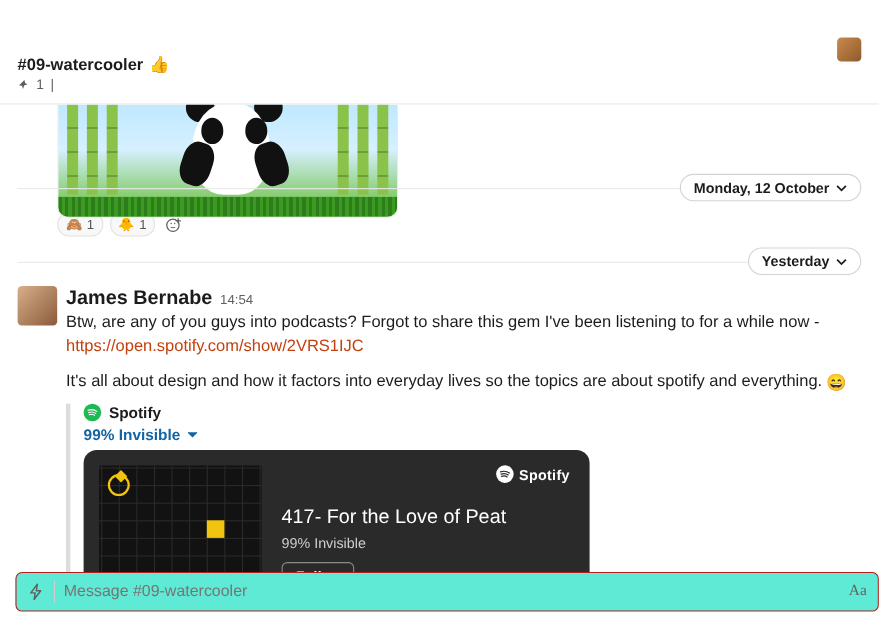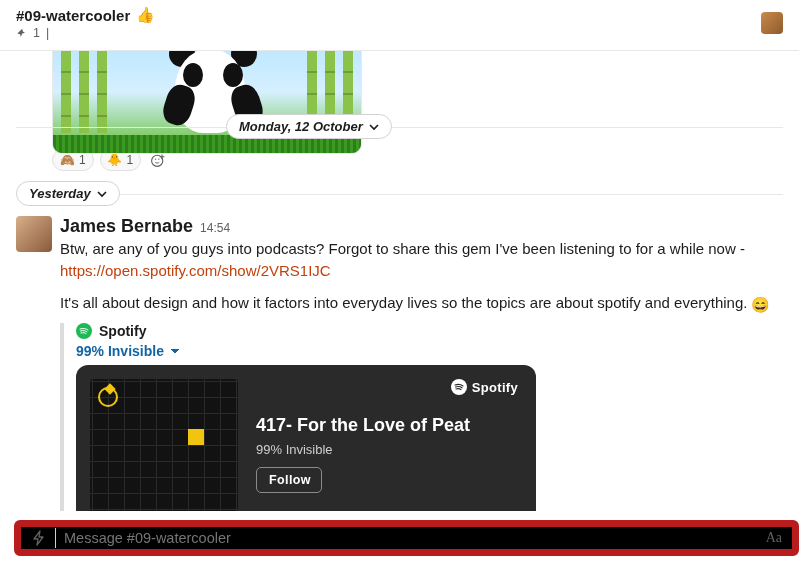--- a/index.html
+++ b/index.html
@@ -13,21 +13,21 @@
     overflow: hidden;
     position: relative;
   }
   
   .header {
     display: flex;
     align-items: center;
     padding: 6px 16px 10px 16px;
     border-bottom: 1px solid #e8e8e8;
   }
-  .header-left { flex: 1; }
+  .header-left { flex: 1; margin-top: 44px; }
   .channel-title {
     display: flex;
     align-items: center;
     font-weight: 900;
     font-size: 15px;
     gap: 6px;
   }
   .channel-sub {
     display: flex;
     align-items: center;
@@ -85,21 +85,21 @@
     cursor: pointer;
   }
   .react-add {
     width: 22px; height: 22px; border-radius: 50%;
     display:flex;align-items:center;justify-content:center;
     color:#616061; cursor:pointer; font-size:14px;
   }
   .react-add svg{width:16px;height:16px;stroke:#616061;fill:none}
   
   .divider-row {
-    position: relative; text-align: left; margin: 10px 0; font-style: italic;
+    position: relative; text-align: right; margin: 10px 0;
   }
   .divider-row::before {
     content:""; position:absolute; left:0; right:0; top:50%;
     border-top:1px solid #e8e8e8; z-index:0;
   }
   .date-pill {
     position: relative; display:inline-flex; align-items:center; gap:6px;
     background:#fff; border:1px solid #d3d3d3; border-radius:20px;
     padding:4px 12px; font-size:13px; font-weight:700; color:#1d1c1d;
     z-index:1; cursor:pointer;
@@ -149,35 +149,35 @@
     background-image:
       linear-gradient(#2b2b2b 1px,transparent 1px),
       linear-gradient(90deg,#2b2b2b 1px,transparent 1px);
     background-size:16px 16px;
     background-position: 2px 2px;
   }
   .cover .sq{position:absolute;width:16px;height:16px;background:#f1c40f}
   .cover .ring{position:absolute;left:8px;top:8px;width:20px;height:20px;border:2px solid #f1c40f;border-radius:50%}
   .cover .ring::after{content:"";position:absolute;left:6px;top:-4px;width:8px;height:8px;background:#f1c40f;transform:rotate(45deg)}
   .player-meta{flex:1;display:flex;flex-direction:column;gap:6px;padding-top:36px}
-  .track-title{font-size:18px;font-weight:700}
+  .track-title{font-size:18px;font-weight:400}
   .track-sub{font-size:13px;color:#cfcfcf}
   .follow-btn{
     margin-top:4px;border:1px solid #8a8a8a;background:transparent;color:#fff;
     font-size:12.5px;font-weight:700;letter-spacing:0.4px;border-radius:5px;
     padding:5px 12px;width:66px;text-align:center;cursor:pointer;
   }
 
   
   .composer-wrap{
     position:absolute;left:14px;right:0;bottom:8px;
   }
   .composer{
-    border:7px solid #b91c1c;border-radius:6px;height:36px;
-    display:flex;align-items:center;padding:0 10px;gap:8px;background:#000000;
+    border:1px solid #b91c1c;border-radius:6px;height:36px;
+    display:flex;align-items:center;padding:0 10px;gap:8px;background:#5eead4;
   }
   .bolt{width:16px;height:16px;color:#616061}
   .composer input{
     flex:1;border:none;outline:none;font-size:14.5px;color:#616061;background:transparent;
   }
   .aa{color:#616061;font-size:14px;font-family:serif}
   .vbar{width:1px;height:20px;background:#d0d0d0}
 </style>
 </head>
 <body>

